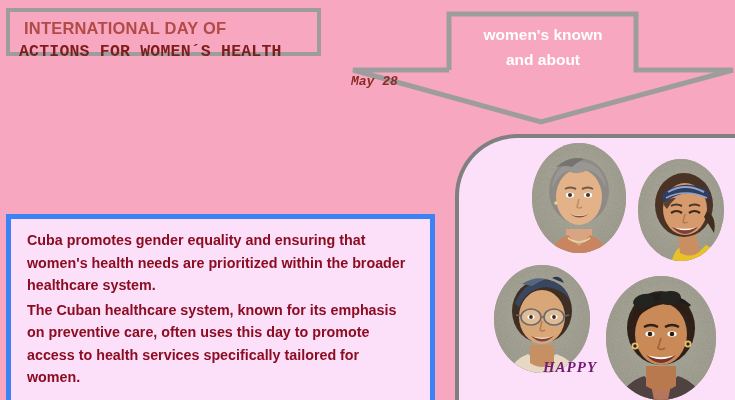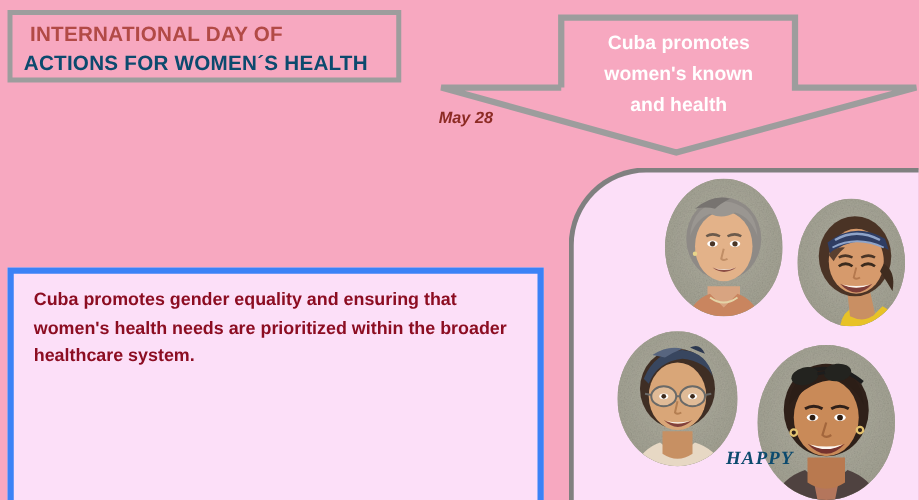--- a/index.html
+++ b/index.html
@@ -20,42 +20,43 @@
     background: #f7a8c0;
     overflow: hidden;
   }
 
   
   #title-box {
     position: absolute;
     left: 6px;
     top: 8px;
     width: 315px;
-    height: 58px;
+    height: 48px;
     border: 4px solid #9d9d9d;
     background: #f7a8c0;
     box-sizing: border-box;
     padding: 5px 0 16px 14px;
   }
   #title-line-1 {
     font-size: 16.5px;
     font-weight: bold;
     letter-spacing: 0.2px;
     color: #b24a46;
     line-height: 23px;
     white-space: nowrap;
   }
   #title-line-2 {
     font-size: 16.5px;
     font-weight: bold;
     letter-spacing: 0.2px;
-    color: #0c4a6e;
+    color: #7f1d1d;
     line-height: 23px;
     white-space: nowrap;
     margin-left: -5px;
+    font-family: Liberation Mono, monospace;
   }
 
   
   #arrow-callout {
     position: absolute;
     left: 349px;
     top: 10px;
     width: 386px;
     height: 116px;
   }
@@ -74,25 +75,26 @@
     color: #ffffff;
     font-size: 15.5px;
     font-weight: bold;
     line-height: 25px;
   }
 
   
   #date-label {
     position: absolute;
     left: 351px;
-    top: 86px;
+    top: 74px;
     color: #8c2b24;
     font-size: 13px;
     font-weight: bold;
     font-style: italic;
+    font-family: Liberation Mono, monospace;
   }
 
   
   #intro-paragraph {
     position: absolute;
     left: 13px;
     top: 103px;
     width: 462px;
     color: #ffffff;
     font-size: 15.2px;
@@ -139,56 +141,56 @@
     border-radius: 50%;
     background: #a9a89a;
     overflow: hidden;
   }
   .portrait svg { display: block; }
   #happy-women-label {
     position: absolute;
     left: 505px;
     top: 358px;
     width: 130px;
-    text-align: right;
+    text-align: center;
     font-family: "Liberation Serif", serif;
     font-size: 15px;
     font-weight: bold;
     font-style: italic;
     line-height: 19px;
-    color: #0c4a6e;
+    color: #701a75;
     letter-spacing: 1px;
   }
 </style>
 </head>
 <body>
 
 <div id="poster">
 
   <div id="title-box">
     <div id="title-line-1">INTERNATIONAL DAY OF</div>
     <div id="title-line-2">ACTIONS FOR WOMEN´S HEALTH</div>
   </div>
 
   <div id="arrow-callout">
     <svg width="386" height="116" viewBox="0 0 386 116">
       <polyline points="100,60 100,4 287,4 287,60 384,60 192,112 4,60 100,60" fill="none" stroke="#9d9d9d" stroke-width="5" stroke-linejoin="miter" stroke-linecap="butt"></polyline>
     </svg>
     <div id="arrow-text">
-      <div>Cuba promotes</div>
       <div>women's known</div>
-      <div>and health</div>
+      <div>and about</div>
     </div>
   </div>
 
   <div id="date-label">May 28</div>
 
 
   <div id="info-box">
     <p class="info-para">Cuba promotes gender equality and ensuring that women's health needs are prioritized within the broader healthcare system.</p>
+    <p class="info-para">The Cuban healthcare system, known for its emphasis on preventive care, often uses this day to promote access to health services specifically tailored for women.</p>
   </div>
 
   <div id="photo-panel"></div>
 
   <div class="portrait" style="left:532px; top:143px; width:94px; height:110px;">
     <svg width="94" height="110" viewBox="0 0 94 110">
       <defs>
         <radialGradient id="bg1" cx="50%" cy="45%" r="65%">
           <stop offset="0%" stop-color="#b5b3a4"></stop>
           <stop offset="100%" stop-color="#9b9a8b"></stop>

